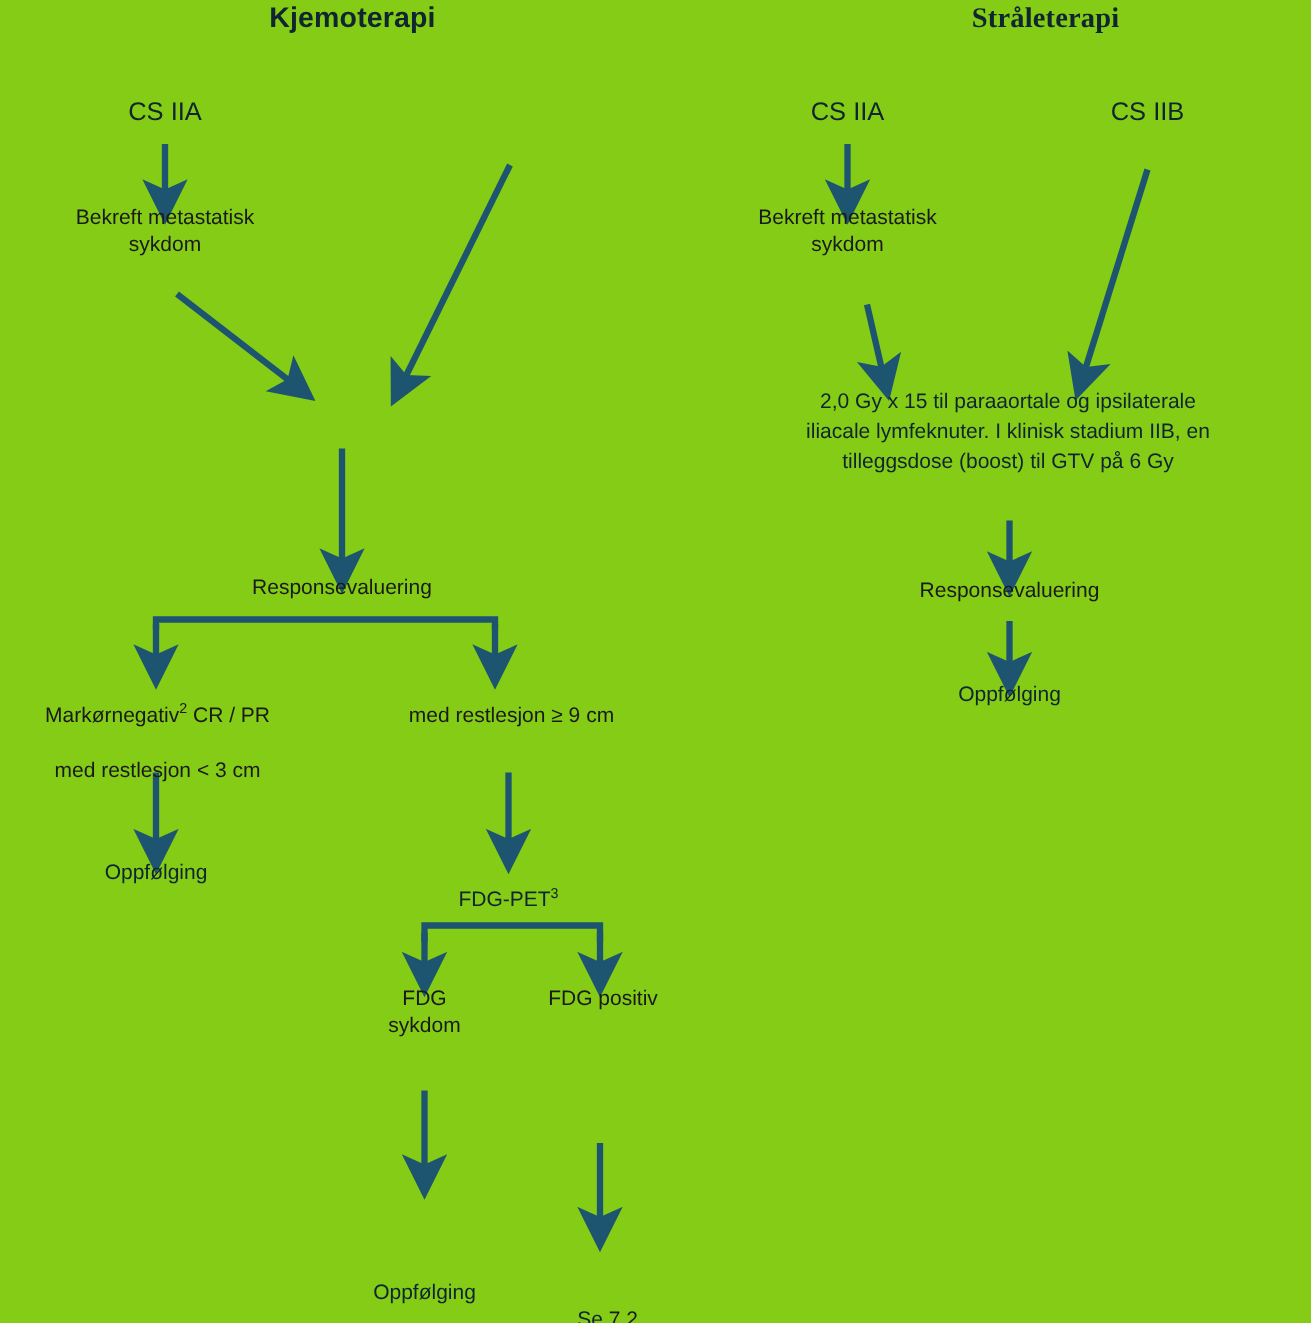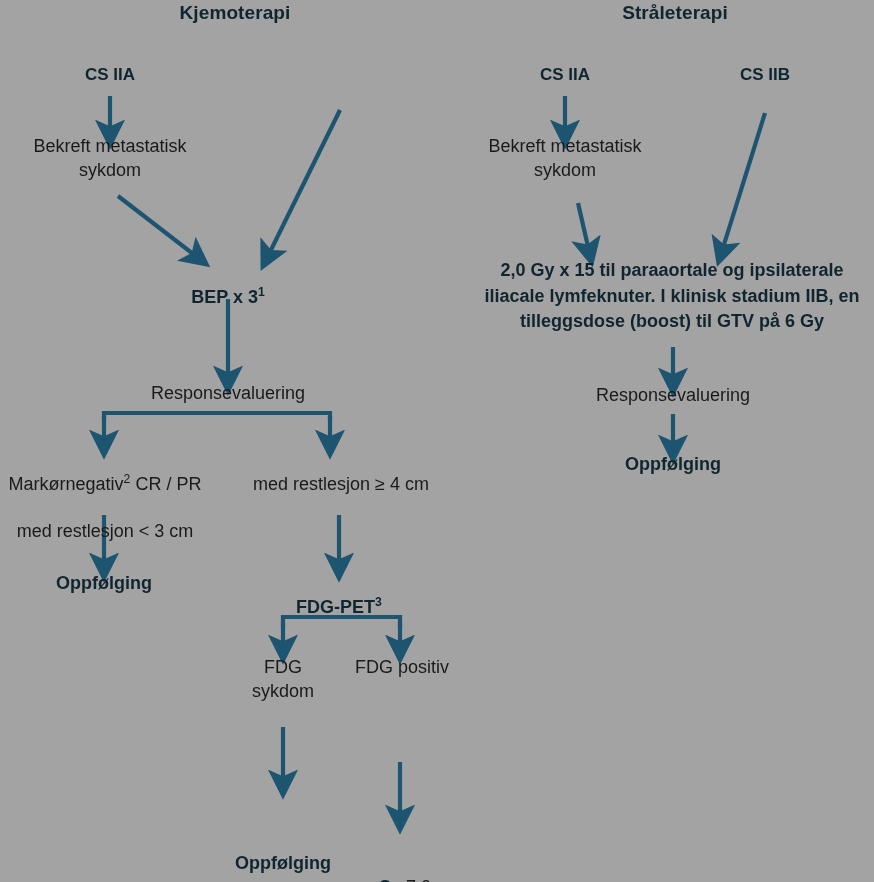--- a/index.html
+++ b/index.html
@@ -9,21 +9,21 @@
     background: #ffffff;
   }
   body {
     font-family: "Liberation Sans", "DejaVu Sans", sans-serif;
     -webkit-font-smoothing: antialiased;
   }
   #canvas {
     position: relative;
     width: 874px;
     height: 882px;
-    background: #a3a3a3;
+    background: #84cc16;
     overflow: hidden;
   }
   #arrow-layer {
     position: absolute;
     left: 0;
     top: 0;
     width: 874px;
     height: 882px;
     pointer-events: none;
   }
@@ -36,29 +36,29 @@
   }
   .col-title {
     position: absolute;
     text-align: center;
     font-weight: bold;
     font-size: 19px;
     color: #10252f;
     letter-spacing: 0.1px;
   }
   .bold-navy {
-    font-weight: bold;
+    font-weight: normal;
     color: #10252f;
   }
   .plain {
     font-weight: normal;
     color: #1a1a1a;
   }
   .fs17 { font-size: 17px; }
-  .fs18 { font-size: 18px; }
+  .fs18 { font-size: 14px; }
   sup {
     font-size: 0.68em;
     vertical-align: super;
     line-height: 0;
   }
   .split-line { display: block; }
   .inline-mixed { white-space: nowrap; }
 </style>
 </head>
 <body>
@@ -103,41 +103,38 @@
       <line x1="565" y1="96" x2="565" y2="133"></line>
       <line x1="578" y1="203" x2="589" y2="251"></line>
       <line x1="765" y1="113" x2="722" y2="251"></line>
       <line x1="673" y1="347" x2="673" y2="381"></line>
       <line x1="673" y1="414" x2="673" y2="448"></line>
     </g>
   </svg>
 
   <div class="col-title" style="left:90px; top:2px; width:290px;">Kjemoterapi</div>
 
-  <div class="col-title" style="left:530px; top:2px; width:290px;">Stråleterapi</div>
+  <div class="col-title" style="left:552px; top:2px; width:290px;font-family:Liberation Serif, serif;">Stråleterapi</div>
 
   <div class="node bold-navy fs17" style="left:40px; top:64px; width:140px;">CS IIA</div>
 
 
   <div class="node plain fs18" style="left:10px; top:135px; width:200px;">Bekreft metastatisk
 sykdom</div>
 
-  <div class="node bold-navy fs18" style="left:148px; top:262px; width:160px;">
-    <span>BEP x 3</span><sup>1</sup>
-  </div>
 
   <div class="node plain fs18" style="left:128px; top:382px; width:200px;">Responsevaluering</div>
 
   <div class="node plain fs18" style="left:0px; top:449px; width:210px;">
     <span class="split-line inline-mixed"><span>Markørnegativ</span><sup>2</sup><span> CR / PR</span></span>
     <span class="split-line">med restlesjon &lt; 3 cm</span>
   </div>
 
   <div class="node plain fs18" style="left:238px; top:449px; width:206px;">
-    <span class="split-line">med restlesjon ≥ 4 cm</span>
+    <span class="split-line">med restlesjon ≥ 9 cm</span>
   </div>
 
   <div class="node bold-navy fs18" style="left:24px; top:572px; width:160px;">Oppfølging</div>
 
   <div class="node bold-navy fs18" style="left:259px; top:572px; width:160px;text-align:center;">
     <span>FDG-PET</span><sup>3</sup>
   </div>
 
   <div class="node plain fs18" style="left:226px; top:656px; width:114px;">FDG
 sykdom</div>

